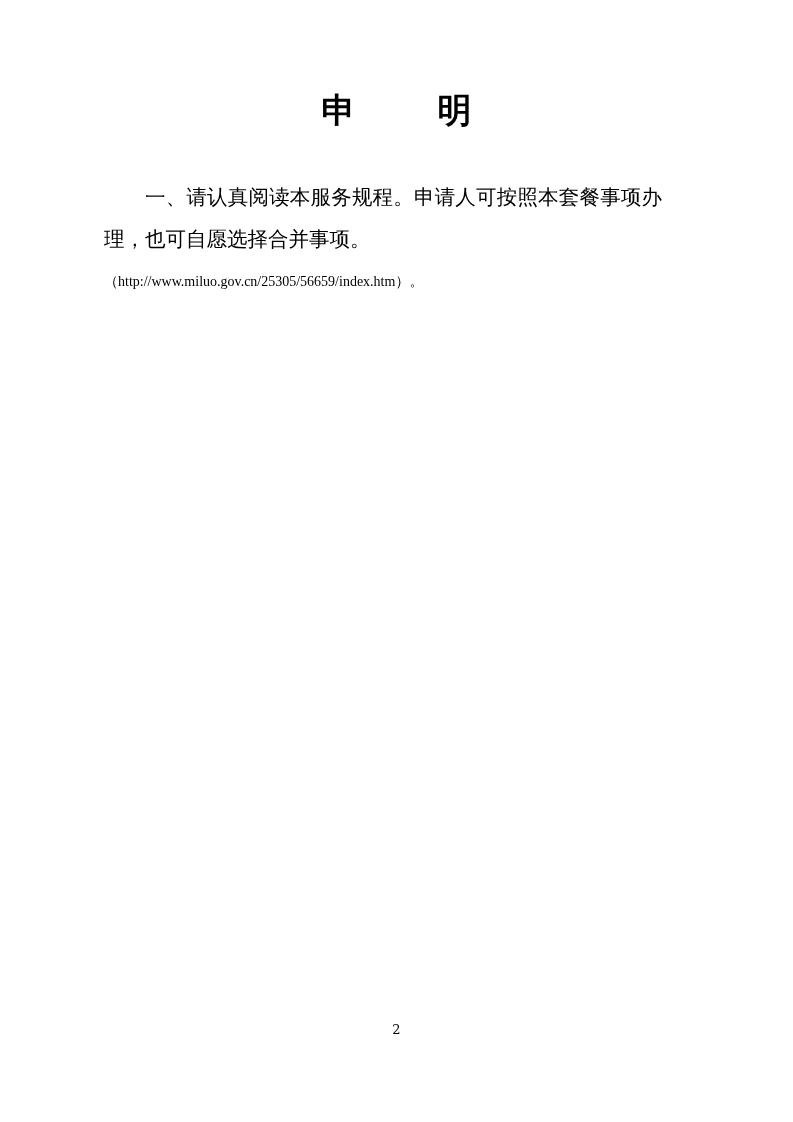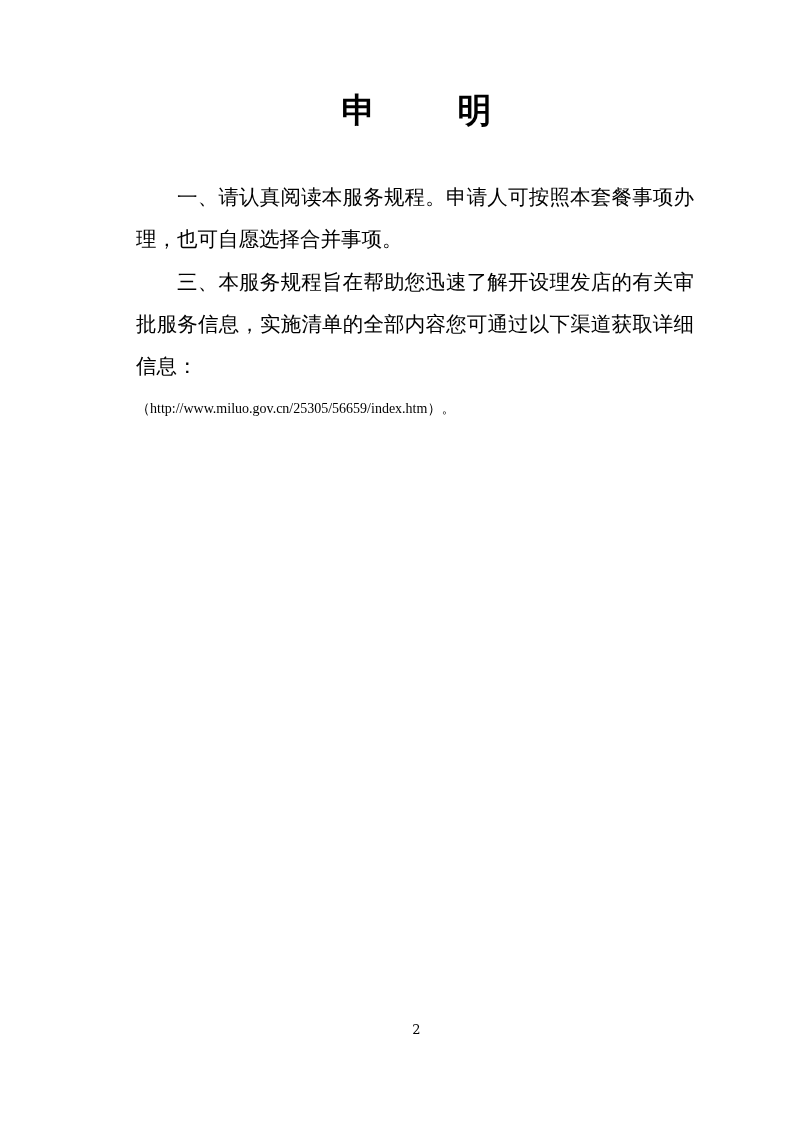--- a/index.html
+++ b/index.html
@@ -15,39 +15,38 @@
     color: #000000;
     overflow: hidden;
   }
   .page {
     position: absolute;
     top: 0;
     left: 0;
     width: 714px;
     height: 1122px;
     background: #ffffff;
-    margin-left: 20px;
   }
   .doc-title {
     position: absolute;
     top: 88px;
     left: 0;
     width: 793px;
     text-align: center;
     font-family: "DejaVu Serif", serif;
     font-weight: bold;
     font-size: 34px;
     letter-spacing: 24px;
     text-indent: 24px;
     color: #000000;
   }
   .body-block {
     position: absolute;
     top: 176px;
-    left: 116px;
+    left: 104px;
     width: 558px;
   }
   .para {
     font-family: "DejaVu Serif", serif;
     font-size: 20.5px;
     line-height: 42px;
     text-align: justify;
     text-justify: inter-ideograph;
     margin: 0 0 0 0;
     text-indent: 41px;
@@ -80,21 +79,20 @@
 
 <div class="page">
 
   <div class="doc-title">申　明</div>
 
   <div class="body-block">
 
     <p class="para">一、请认真阅读本服务规程。申请人可按照本套餐事项办理，也可自愿选择合并事项。</p>
 
 
-    <p class="para">三、本服务规程旨在帮助您迅速了解开设理发店的有关审批服务信息，实施清单的全部内容您可通过以下渠道获取详细信息：</p>
 
     <p class="para para-noindent mono">（http://www.miluo.gov.cn/25305/56659/index.htm）。</p>
 
   </div>
 
   <div class="page-number">2</div>
 
 </div>
 
 </body></html>

